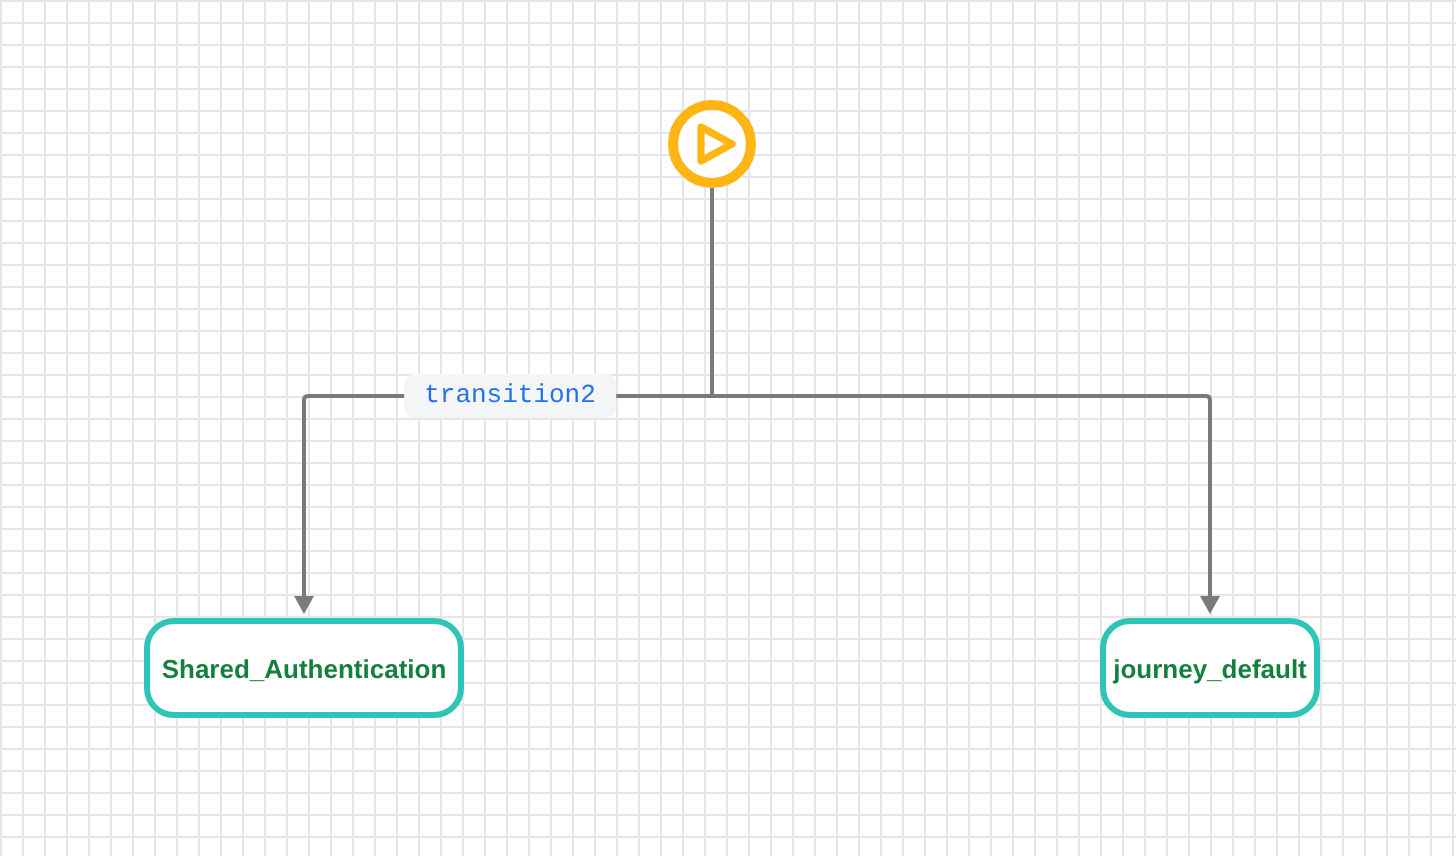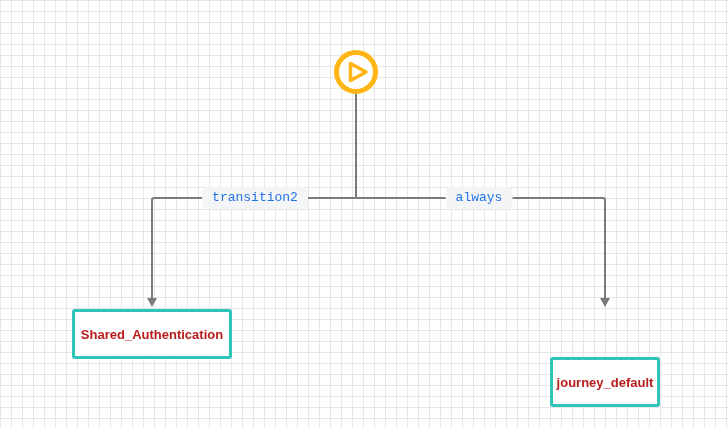--- a/index.html
+++ b/index.html
@@ -60,32 +60,32 @@
   }
   .edge-label.label-left  { left: 255px; }
   .edge-label.label-right { left: 479px; }
   .node-box {
     position: absolute;
     top: 309px;
     height: 50px;
     box-sizing: border-box;
     background: #ffffff;
     border: 3px solid #2ec4b6;
-    border-radius: 3px;
+    border-radius: 15px;
     display: flex;
     align-items: center;
     justify-content: center;
     font-weight: bold;
     font-size: 13px;
-    color: #b91c1c;
+    color: #15803d;
     white-space: nowrap;
     cursor: pointer;
   }
   .node-left  { left: 72px;  width: 160px; }
-  .node-right { left: 550px; width: 110px; margin-top: 48px; }
+  .node-right { left: 550px; width: 110px; }
 </style>
 </head>
 <body>
 
 <div class="canvas">
 
   <svg class="edges-svg" viewBox="0 0 728 428" xmlns="http://www.w3.org/2000/svg">
 
     <path class="edge-path" d="M356,94 L356,197"></path>
 
@@ -98,21 +98,20 @@
 
   <div class="start-node">
     <svg width="44" height="44" viewBox="0 0 44 44" xmlns="http://www.w3.org/2000/svg">
       <circle cx="22" cy="22" r="19.5" fill="#ffffff" stroke="#ffb514" stroke-width="5"></circle>
       <path d="M16.5 13.5 L32 22 L16.5 30.5 Z" fill="none" stroke="#ffb514" stroke-width="3.6" stroke-linejoin="round"></path>
     </svg>
   </div>
 
   <div class="edge-label label-left">transition2</div>
 
-  <div class="edge-label label-right">always</div>
 
   <div class="node-box node-left">
     <span>Shared_Authentication</span>
   </div>
 
   <div class="node-box node-right">
     <span>journey_default</span>
   </div>
 
 </div>

